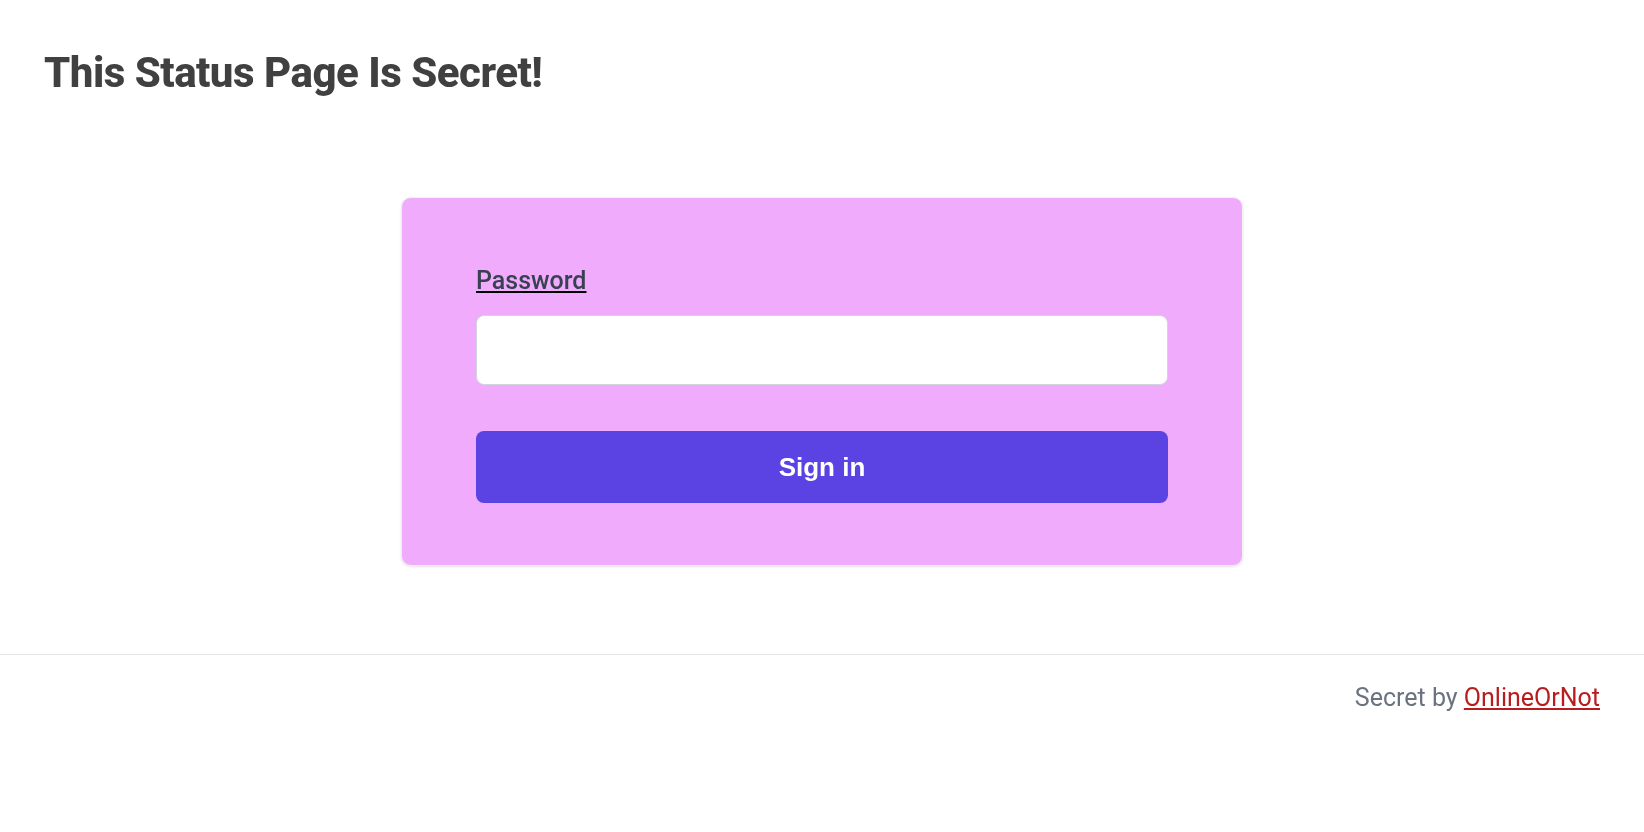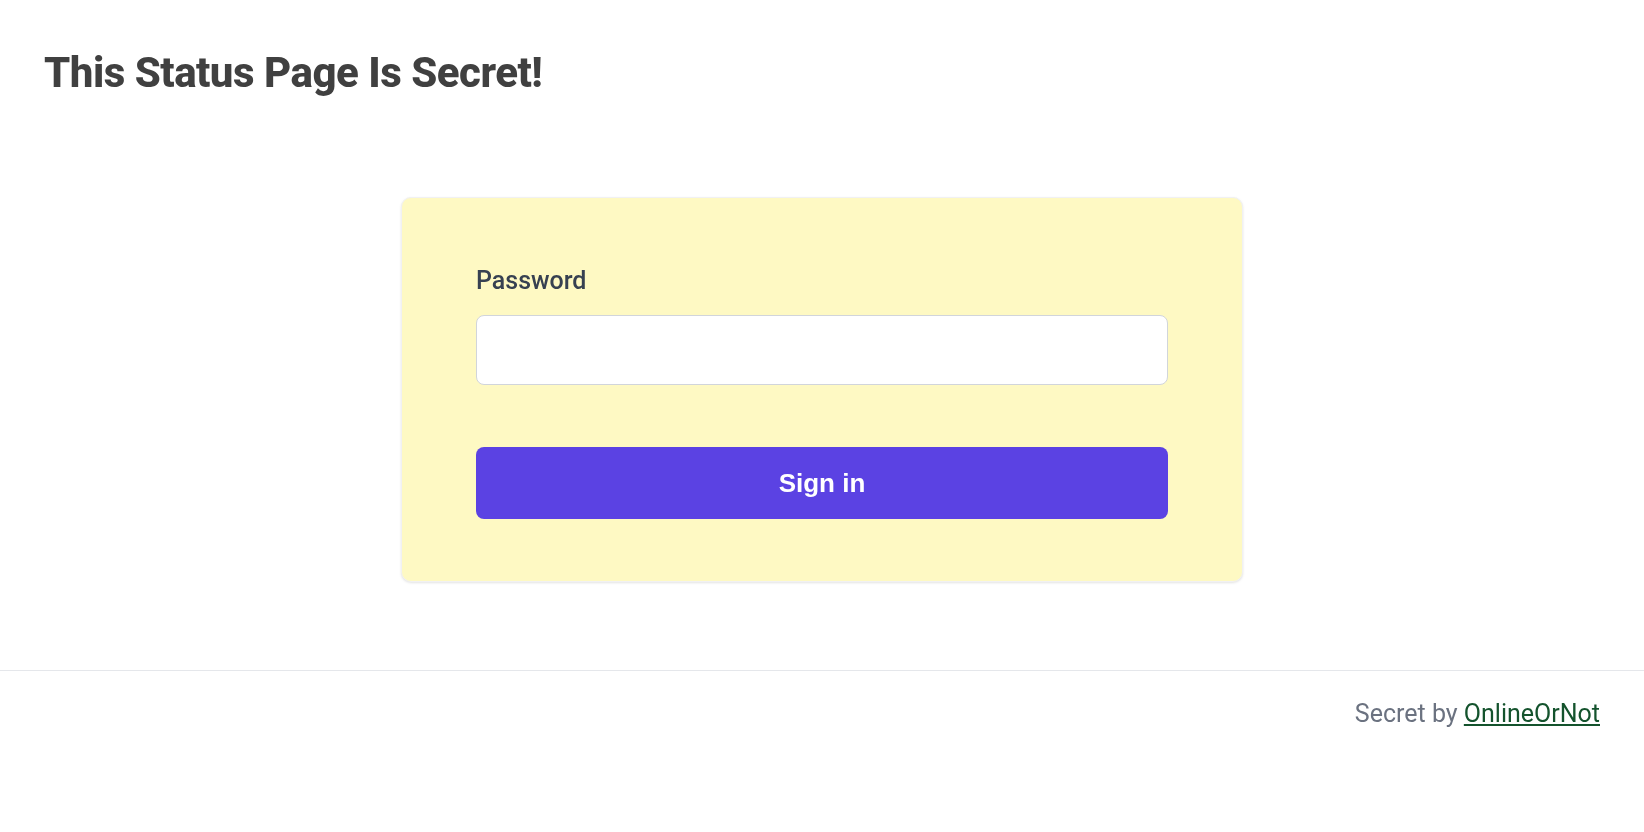--- a/index.html
+++ b/index.html
@@ -28,25 +28,26 @@
       margin-bottom: 100px;
     }
     
     .card-wrapper {
       display: flex;
       justify-content: center;
     }
     
     .card {
       width: 842px;
-      background: #fef9c3;
+      background: #f0abfc;
       border-radius: 10px;
       box-shadow: 0 1px 3px rgba(0,0,0,0.08), 0 1px 2px rgba(0,0,0,0.04);
       border: 1px solid #f1f1f2;
       padding: 68px 74px 62px 74px;
+      text-decoration: underline;
     }
     
     .field-label {
       display: block;
       font-size: 25px;
       font-weight: 500;
       color: #374151;
       margin-bottom: 20px;
     }
     
@@ -57,21 +58,21 @@
       border-radius: 8px;
       font-size: 20px;
       padding: 0 16px;
       background: #ffffff;
       outline: none;
     }
     
     .signin-button {
       width: 100%;
       height: 72px;
-      margin-top: 62px;
+      margin-top: 46px;
       background: #5b42e3;
       color: #ffffff;
       border: none;
       border-radius: 8px;
       font-size: 26px;
       font-weight: 600;
       cursor: pointer;
     }
     
     .footer {
@@ -80,21 +81,21 @@
       padding: 28px 44px 0 44px;
       text-align: right;
     }
     
     .footer-text {
       font-size: 25px;
       color: #6b7280;
     }
     
     .footer-link {
-      color: #14532d;
+      color: #b91c1c;
       text-decoration: underline;
     }
   </style>
 </head>
 <body>
 
 <div class="page-container">
   <h1 class="page-title">This Status Page Is Secret!</h1>
 
   <div class="card-wrapper">

